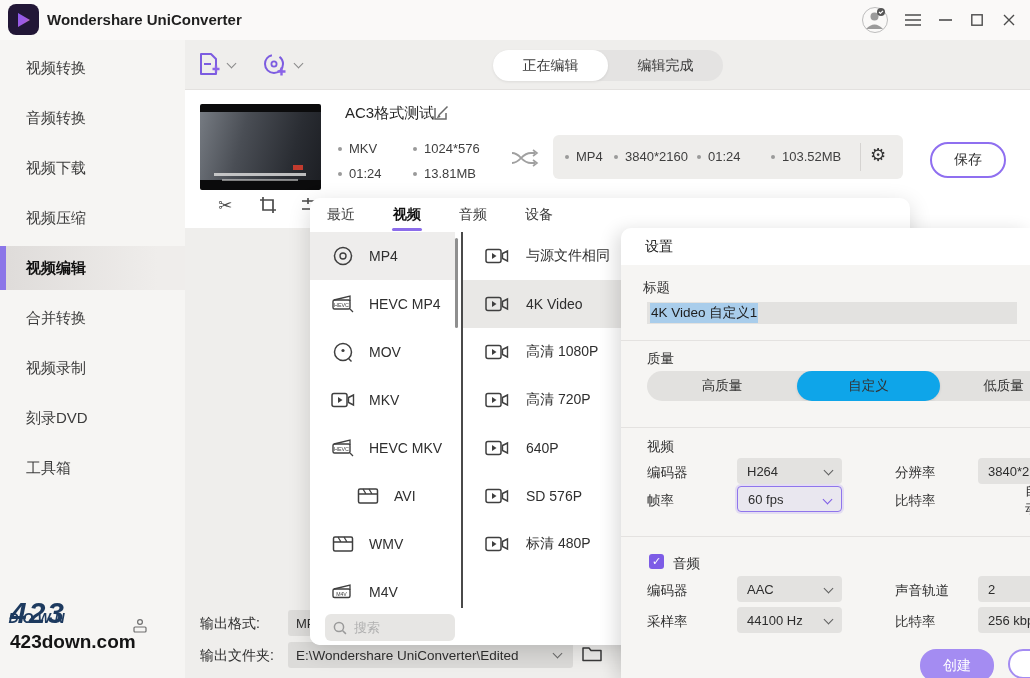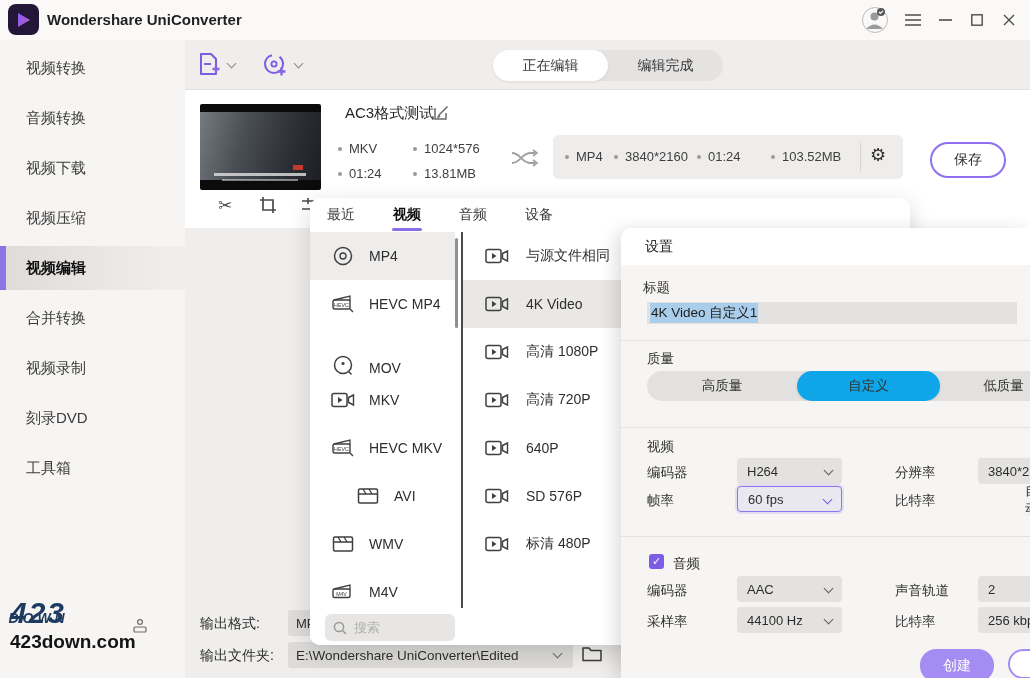--- a/index.html
+++ b/index.html
@@ -288,21 +288,21 @@
       <span class="icon-ph">
         <svg width="24" height="20" viewBox="0 0 24 20">
             <path d="M3 6 l16 -4 v5" fill="none" stroke="#3f3f3f" stroke-width="1.3"></path>
             <rect x="2" y="6" width="17" height="9" rx="1.5" fill="none" stroke="#3f3f3f" stroke-width="1.4"></rect>
             <text x="10.5" y="13" font-size="5.4" text-anchor="middle" fill="#3f3f3f" font-family="'Liberation Sans',sans-serif">HEVC</text>
             <path d="M19 15 l3 3" stroke="#3f3f3f" stroke-width="1.3"></path>
           </svg>
       </span>
         <span>HEVC MP4</span>
     </div>
-    <div class="fmt-row" style="top:130px;align-items:flex-end;">
+    <div class="fmt-row" style="top:130px;">
       <span class="icon-ph">
         <svg width="22" height="22" viewBox="0 0 22 22">
             <circle cx="11" cy="11" r="8.5" fill="none" stroke="#3f3f3f" stroke-width="1.5"></circle>
             <circle cx="11" cy="9.5" r="1.6" fill="#3f3f3f"></circle>
             <path d="M16.5 17.5 l3 3" stroke="#3f3f3f" stroke-width="1.4"></path>
           </svg>
       </span>
         <span>MOV</span>
     </div>
     <div class="fmt-row" style="top:178px;">

